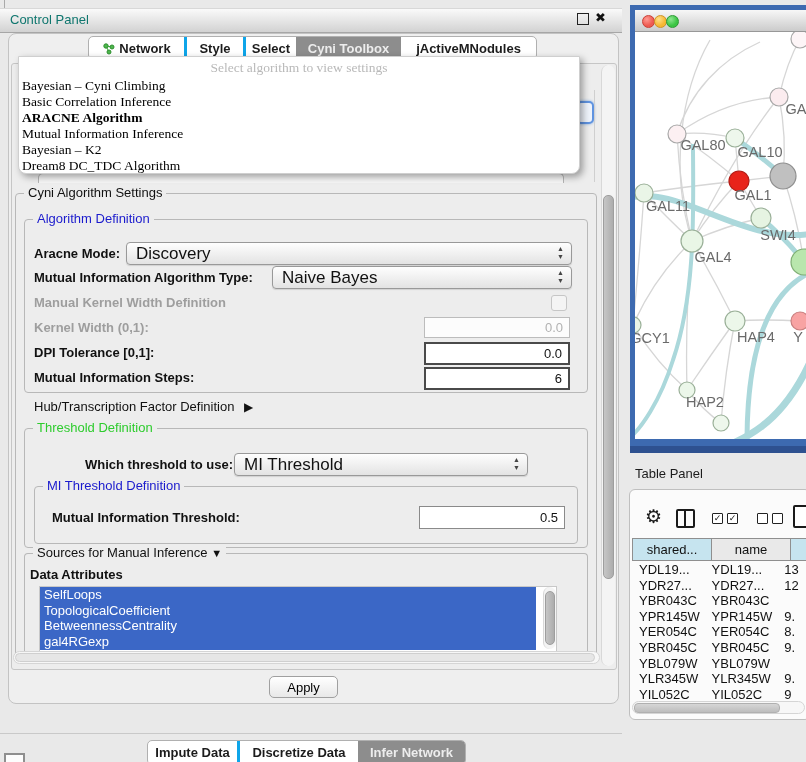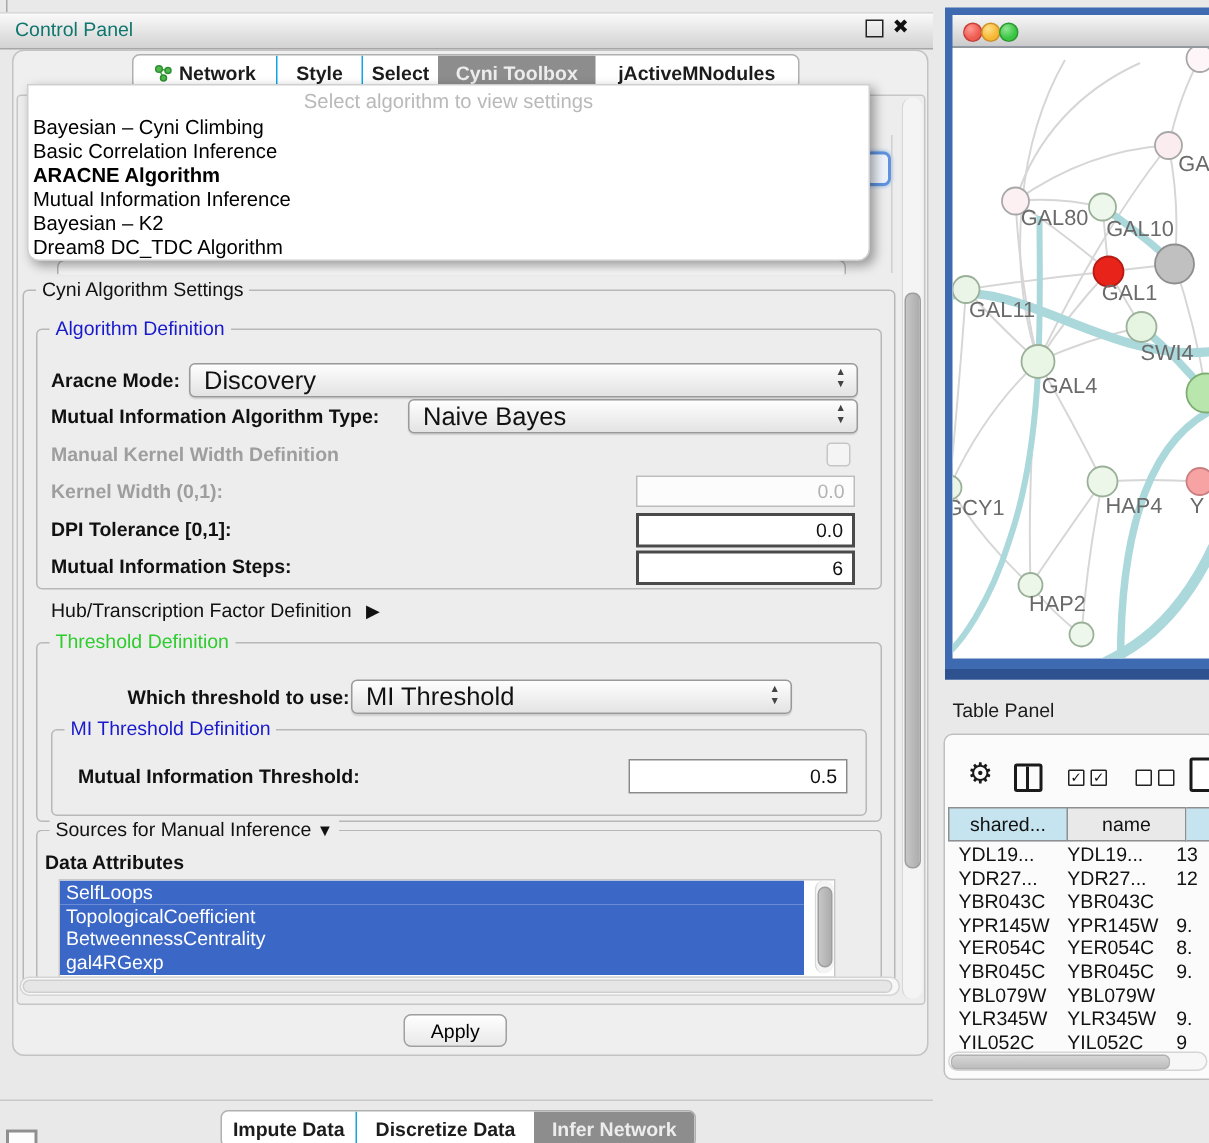--- a/index.html
+++ b/index.html
@@ -11,21 +11,21 @@
     background:linear-gradient(#fafafa,#d2d2d2);border-top:1px solid #d8d8d8;border-bottom:1px solid #a6a6a6;}
   #cp-title{left:10px;top:12px;font-size:13px;color:#0f766e;}
   #top-tick{left:4px;top:0;width:1px;height:8px;background:#a9a9a9;}
   #float-btn{left:577px;top:13px;width:10px;height:10px;border:1.8px solid #222;background:transparent;}
   #close-btn{left:595px;top:10px;font-size:13px;font-weight:bold;color:#111;}
   
   .seg-bar{top:36px;height:22px;display:flex;background:#fff;border:1px solid #b0b0b0;border-radius:5px;overflow:hidden;}
   #top-tabs{left:88px;}
   #bottom-tabs{left:147px;top:708px;height:23px;margin-top:32px;}
   .seg{display:flex;align-items:center;justify-content:center;font-weight:bold;color:#1c1c1c;
-       border-left:1px solid #0ea5e9;white-space:nowrap;}
+       border-left:3px solid #0ea5e9;white-space:nowrap;}
   .seg:first-child{border-left:none;}
   .seg.sel{background:#8d8d8d;color:#ededed;border-left:none;}
   .seg.sel + .seg{border-left:none;}
   
   #panelA{left:8px;top:33px;width:609px;height:669px;border:1px solid #c3c3c3;border-radius:8px;background:#efefef;}
   #panelB{left:11px;top:63px;width:604px;height:605px;border:1px solid #c6c6c6;border-radius:3px;background:#ededed;}
   
   .vscroll{background:#f4f4f4;border-left:1px solid #d8d8d8;border-radius:7px;}
   .vthumb{background:linear-gradient(90deg,#c6c6c6,#adadad);border-radius:5px;border:1px solid #9e9e9e;}
   .hscroll{background:#f7f7f7;border:1px solid #d5d5d5;border-radius:7px;}
@@ -40,21 +40,21 @@
   .combo{position:absolute;height:21px;border:1px solid #999;border-radius:4px;
     background:linear-gradient(#fefefe,#e3e3e3);display:flex;align-items:center;box-shadow:0 1px 1px rgba(0,0,0,.12);}
   .combo .cv{padding-left:9px;font-size:17px;}
   .combo .spin{position:absolute;right:7px;top:2px;display:flex;flex-direction:column;line-height:8px;font-size:7px;color:#444;}
   .fld{position:absolute;height:19px;background:#fff;text-align:right;padding-right:6px;line-height:19px;font-size:13px;}
   .fld.strong{border:2px solid #4a4a4a;}
   .fld.norm{border:1px solid #8a8a8a;}
   .fld.dis{border:1px solid #bcbcbc;color:#b2b2b2;background:#fcfcfc;}
   
   #algo-dd{left:18px;top:56px;width:560px;height:116px;background:#fff;border:1px solid #cfcfcf;
-    border-radius:0 0 8px 8px;box-shadow:3px 3px 7px rgba(0,0,0,.35);z-index:30;}
+    border-radius:0 0 8px 8px;box-shadow:3px 3px 7px rgba(0,0,0,.35);z-index:30;font-family:Liberation Serif, serif;}
   #algo-dd .hdr{color:#b9b9b9;text-align:center;font-size:13.5px;padding-top:3px;}
   #algo-list{list-style:none;margin:2px 0 0 0;padding:0;}
   #algo-list li{font-size:13.5px;line-height:16.1px;padding-left:3px;color:#000;}
   #algo-list li.b{font-weight:bold;}
   
   #attr-list{left:39px;top:586px;width:516px;height:64px;background:#fff;border:1px solid #c8c8c8;overflow:hidden;}
   .attr-item{height:15.7px;line-height:15.7px;color:#fff;padding-left:4px;font-size:13px;width:492px;}
   
   #net-win{left:630px;top:5px;width:176px;height:448px;background:#3d6ab0;}
   #net-win .shade{position:absolute;left:0;bottom:0;width:100%;height:7px;background:#2e5190;}

